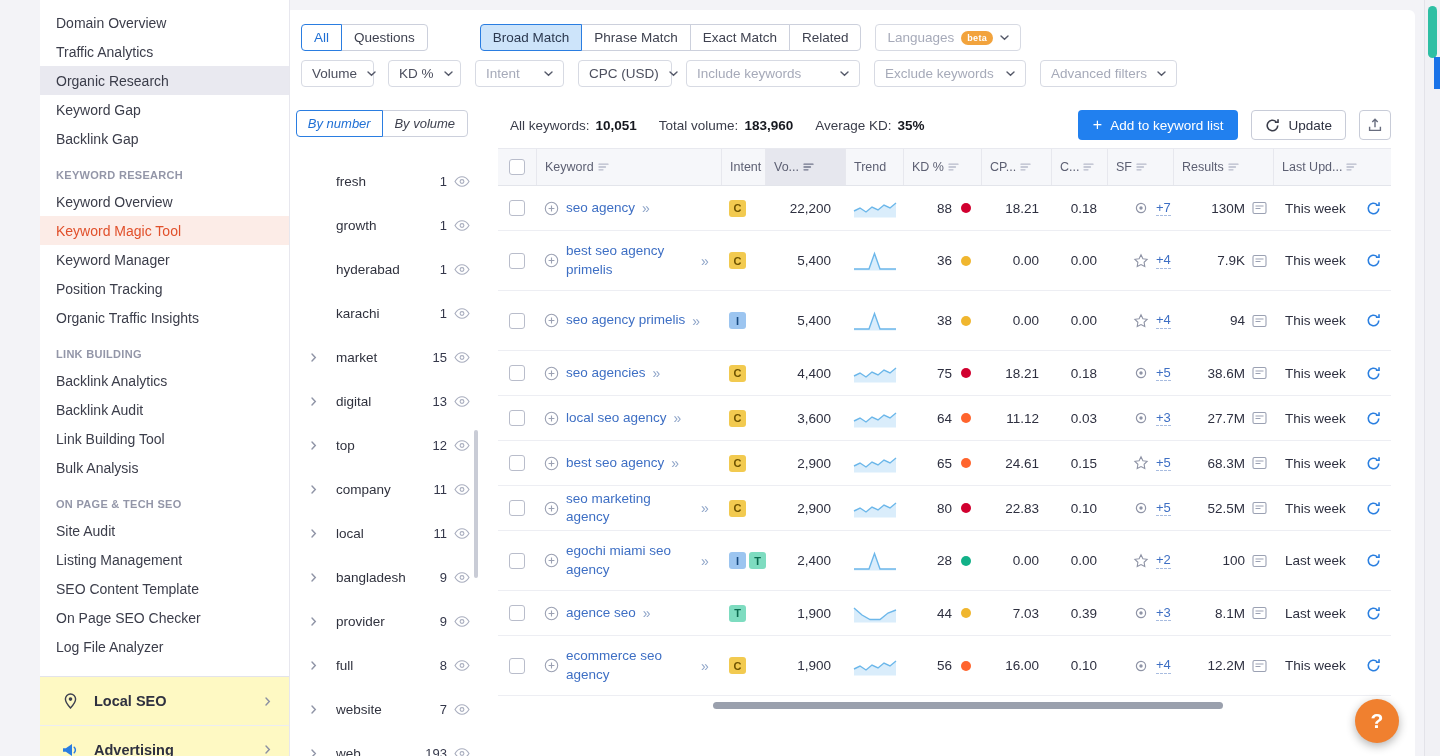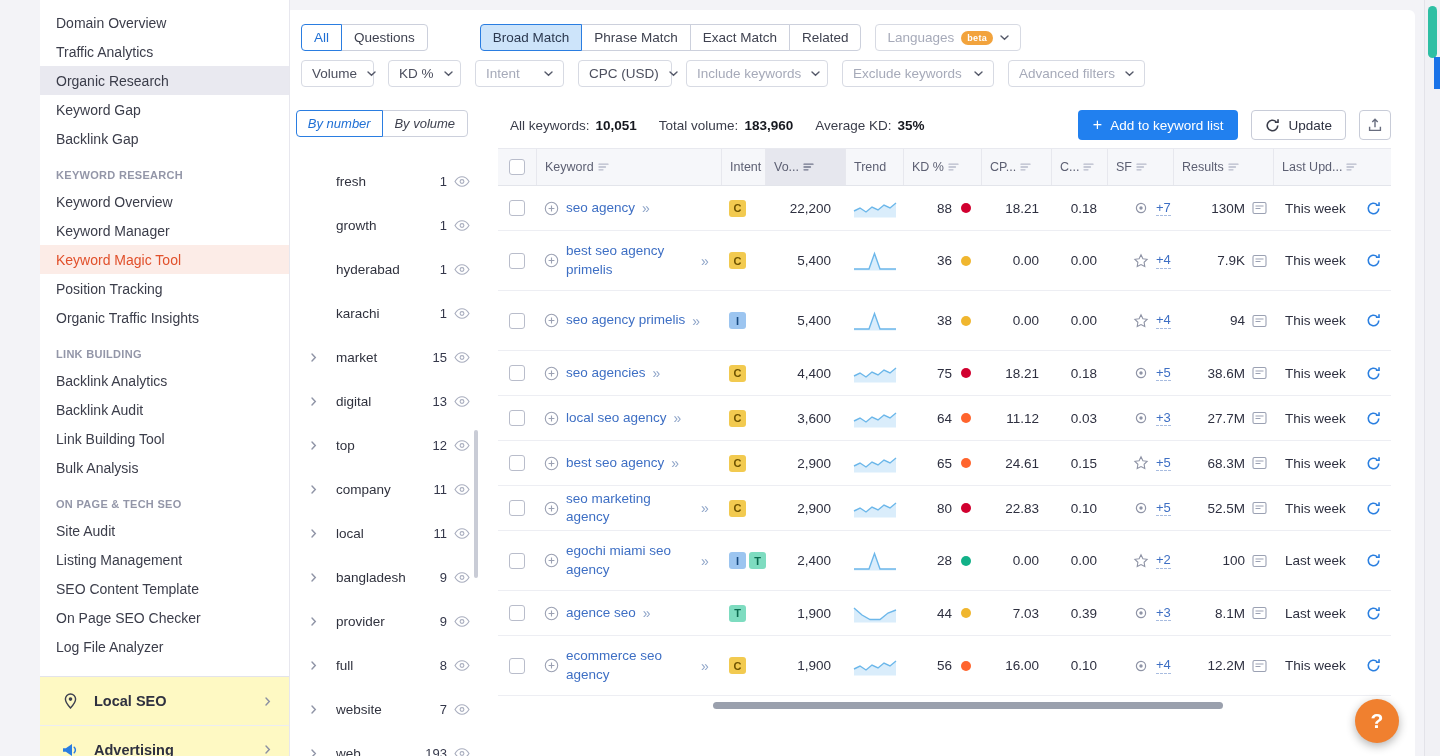--- a/index.html
+++ b/index.html
@@ -37,21 +37,21 @@
 .beta { background:#f2a33c; color:#fff; font-size:9px; font-weight:bold; padding:2px 6px; border-radius:8px; letter-spacing:.3px; }
 
 .filters-row2 { display:flex; align-items:center; gap:14px; padding:9px 16px 0 16px; }
 .drop { display:flex; align-items:center; justify-content:space-between; height:27px; padding:0 10px; border:1px solid #d7dae3; border-radius:4px; font-size:13.5px; color:#4c4f5e; background:#fff; white-space:nowrap; }
 .drop .chev-down { color:#565a6a; display:flex; margin-left:10px; }
 .drop.muted { color:#a6aab9; }
 .filters-row2 .drop:nth-child(1){ width:73px; }
 .filters-row2 .drop:nth-child(2){ width:73px; }
 .filters-row2 .drop:nth-child(3){ width:89px; }
 .filters-row2 .drop:nth-child(4){ width:94px; }
-.filters-row2 .drop:nth-child(5){ width:142px; }
+.filters-row2 .drop:nth-child(5){ width:174px; }
 .filters-row2 .drop:nth-child(6){ width:152px; }
 .filters-row2 .drop:nth-child(7){ width:137px; }
 
 
 .groups { position:absolute; left:11px; top:100px; width:184px; }
 .toggle { display:flex; width:172px; margin-left:0; }
 .toggle .seg-btn { font-size:13px; padding:0 10px; flex:1; justify-content:center;font-style:italic; }
 .group-list { margin-top:22px; }
 .group-row { display:flex; align-items:center; height:44px; font-size:13.5px; color:#30323e; cursor:pointer; padding-right:10px; }
 .g-chev { width:40px; padding-left:15px; color:#8f94a6; display:flex; flex:none; }
@@ -142,25 +142,25 @@
       <div class="side-item">
         <span>Keyword Gap</span>
       </div>
       <div class="side-item">
         <span>Backlink Gap</span>
       </div>
       <div class="side-header">KEYWORD RESEARCH</div>
       <div class="side-item">
         <span>Keyword Overview</span>
       </div>
-      <div class="side-item">
-        <span>Keyword Manager</span>
-      </div>
       <div class="side-item act">
         <span>Keyword Magic Tool</span>
+      </div>
+      <div class="side-item">
+        <span>Keyword Manager</span>
       </div>
       <div class="side-item">
         <span>Position Tracking</span>
       </div>
       <div class="side-item">
         <span>Organic Traffic Insights</span>
       </div>
       <div class="side-header">LINK BUILDING</div>
       <div class="side-item">
         <span>Backlink Analytics</span>

